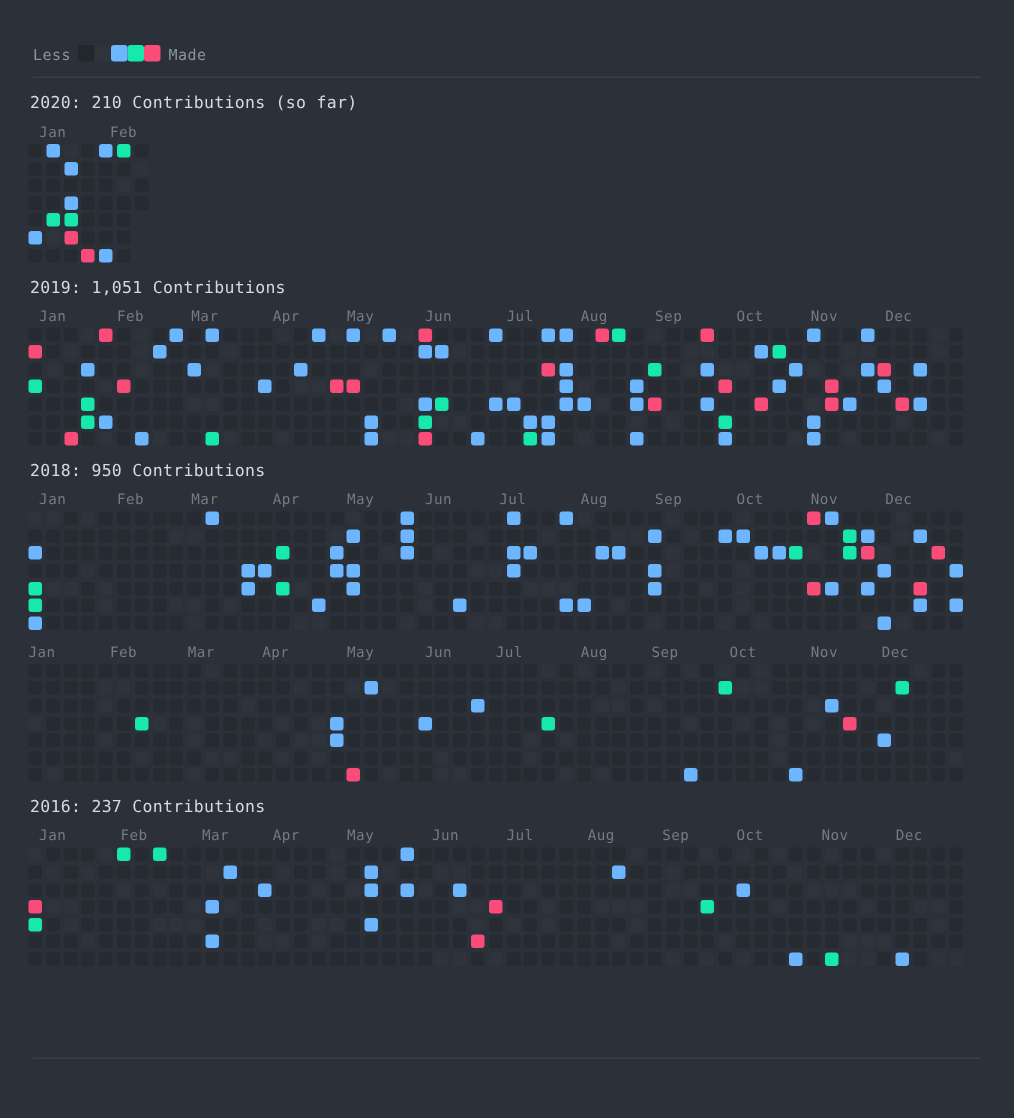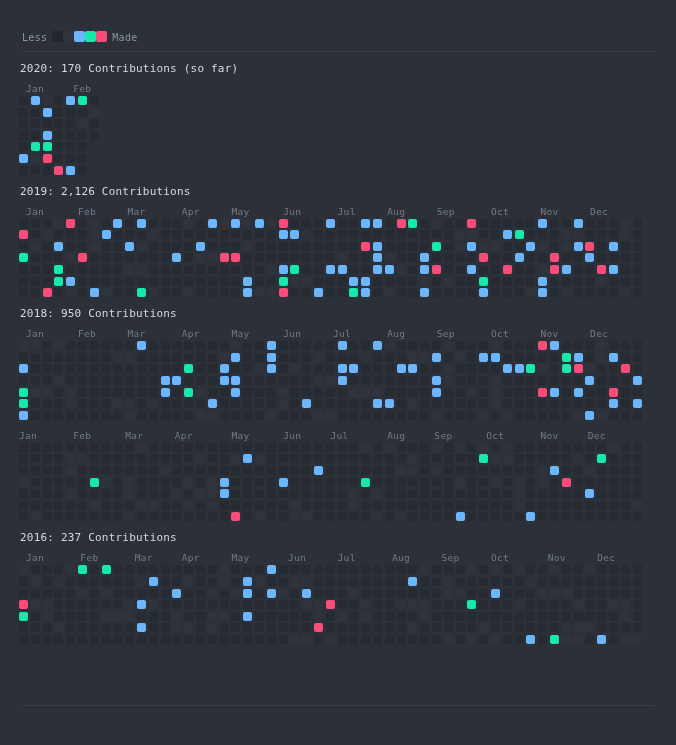--- a/index.html
+++ b/index.html
@@ -116,21 +116,21 @@
   <div class="legend">
     <span class="legend-label">Less</span>
     <span class="legend-squares"><span class="legend-sq" style="background: rgb(34, 38, 45);"></span><span class="legend-sq" style="background: rgb(47, 52, 60);"></span><span class="legend-sq" style="background: rgb(108, 182, 255);"></span><span class="legend-sq" style="background: rgb(23, 232, 171);"></span><span class="legend-sq" style="background: rgb(250, 76, 120);"></span></span>
     <span class="legend-label">Made</span>
   </div>
   <div class="header-rule"></div>
 </div>
 
 <div class="content">
     <div class="year-block">
-      <div class="year-title">2020: 170 Contributions (so far)</div>
+      <div class="year-title">2020: 210 Contributions (so far)</div>
       <div class="months">
         <span class="month-label" style="left: 7.08px;">Jan</span>
         <span class="month-label" style="left: 54.28px;">Feb</span>
       </div>
       <div class="grid" style="height: 78.6px;">
         <div class="cell" style="left: 0px; top: 0px; background: rgb(38, 42, 49);"></div>
         <div class="cell" style="left: 0px; top: 11.6px; background: rgb(38, 42, 49);"></div>
         <div class="cell" style="left: 0px; top: 23.2px; background: rgb(38, 42, 49);"></div>
         <div class="cell" style="left: 0px; top: 34.8px; background: rgb(38, 42, 49);"></div>
         <div class="cell" style="left: 0px; top: 46.4px; background: rgb(38, 42, 49);"></div>
@@ -171,21 +171,21 @@
         <div class="cell" style="left: 59px; top: 46.4px; background: rgb(38, 42, 49);"></div>
         <div class="cell" style="left: 59px; top: 58px; background: rgb(38, 42, 49);"></div>
         <div class="cell" style="left: 59px; top: 69.6px; background: rgb(38, 42, 49);"></div>
         <div class="cell" style="left: 70.8px; top: 0px; background: rgb(38, 42, 49);"></div>
         <div class="cell" style="left: 70.8px; top: 11.6px; background: rgb(47, 52, 60);"></div>
         <div class="cell" style="left: 70.8px; top: 23.2px; background: rgb(38, 42, 49);"></div>
         <div class="cell" style="left: 70.8px; top: 34.8px; background: rgb(38, 42, 49);"></div>
       </div>
     </div>
     <div class="year-block">
-      <div class="year-title">2019: 2,126 Contributions</div>
+      <div class="year-title">2019: 1,051 Contributions</div>
       <div class="months">
         <span class="month-label" style="left: 7.08px;">Jan</span>
         <span class="month-label" style="left: 59px;">Feb</span>
         <span class="month-label" style="left: 108.56px;">Mar</span>
         <span class="month-label" style="left: 162.84px;">Apr</span>
         <span class="month-label" style="left: 212.4px;">May</span>
         <span class="month-label" style="left: 264.32px;">Jun</span>
         <span class="month-label" style="left: 318.6px;">Jul</span>
         <span class="month-label" style="left: 368.16px;">Aug</span>
         <span class="month-label" style="left: 417.72px;">Sep</span>

